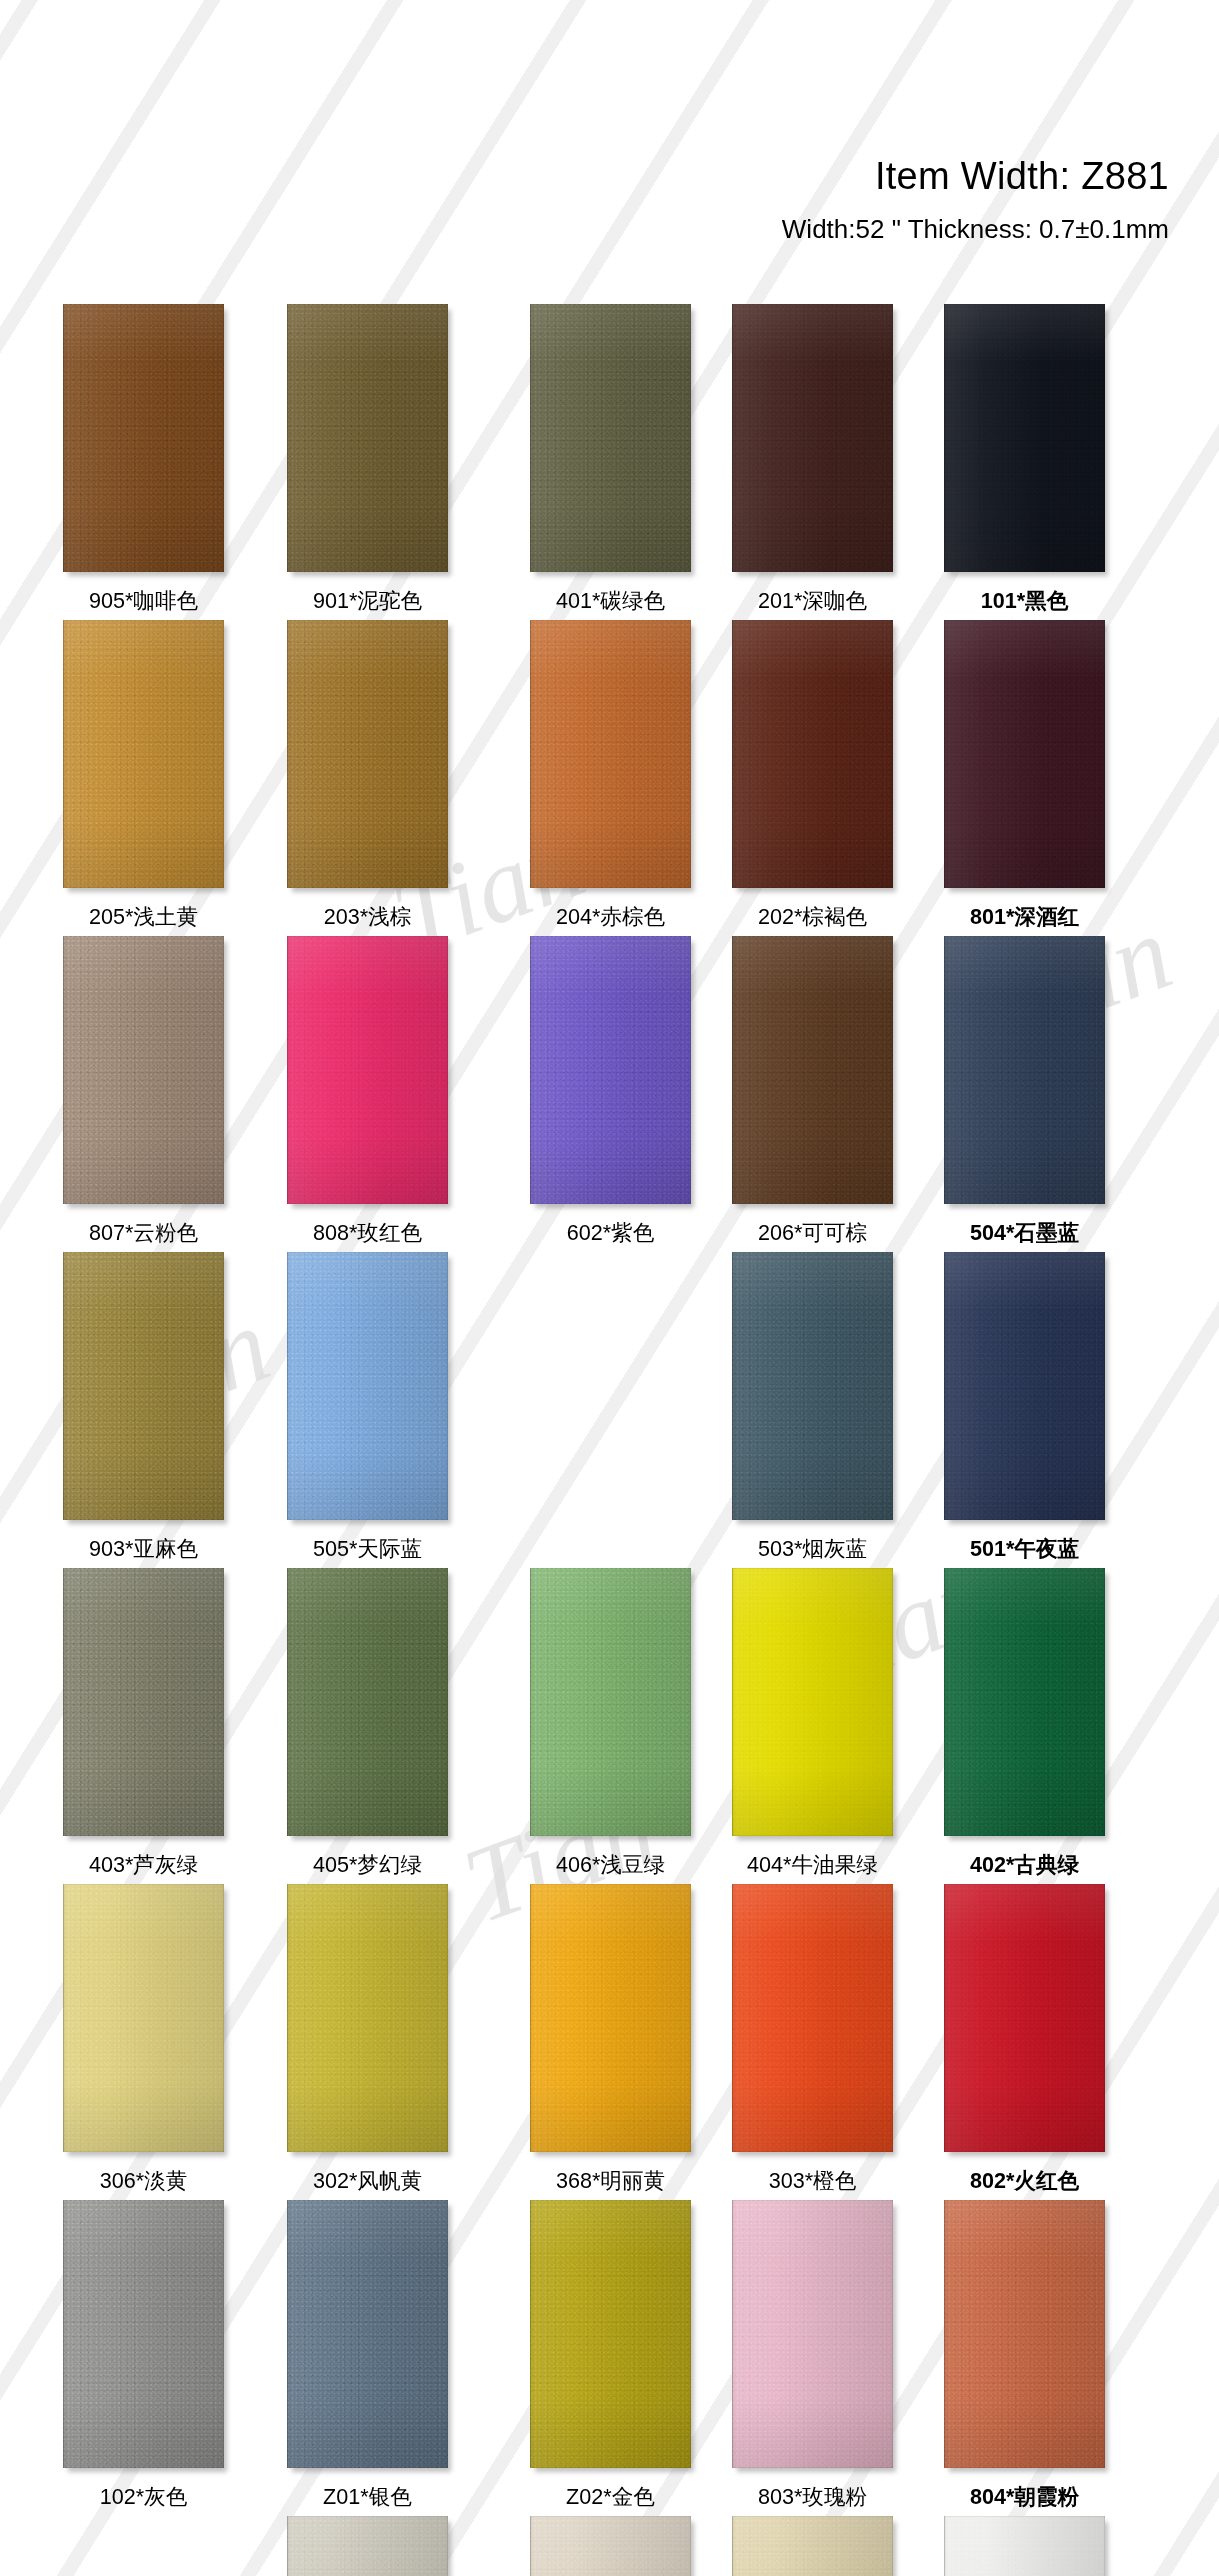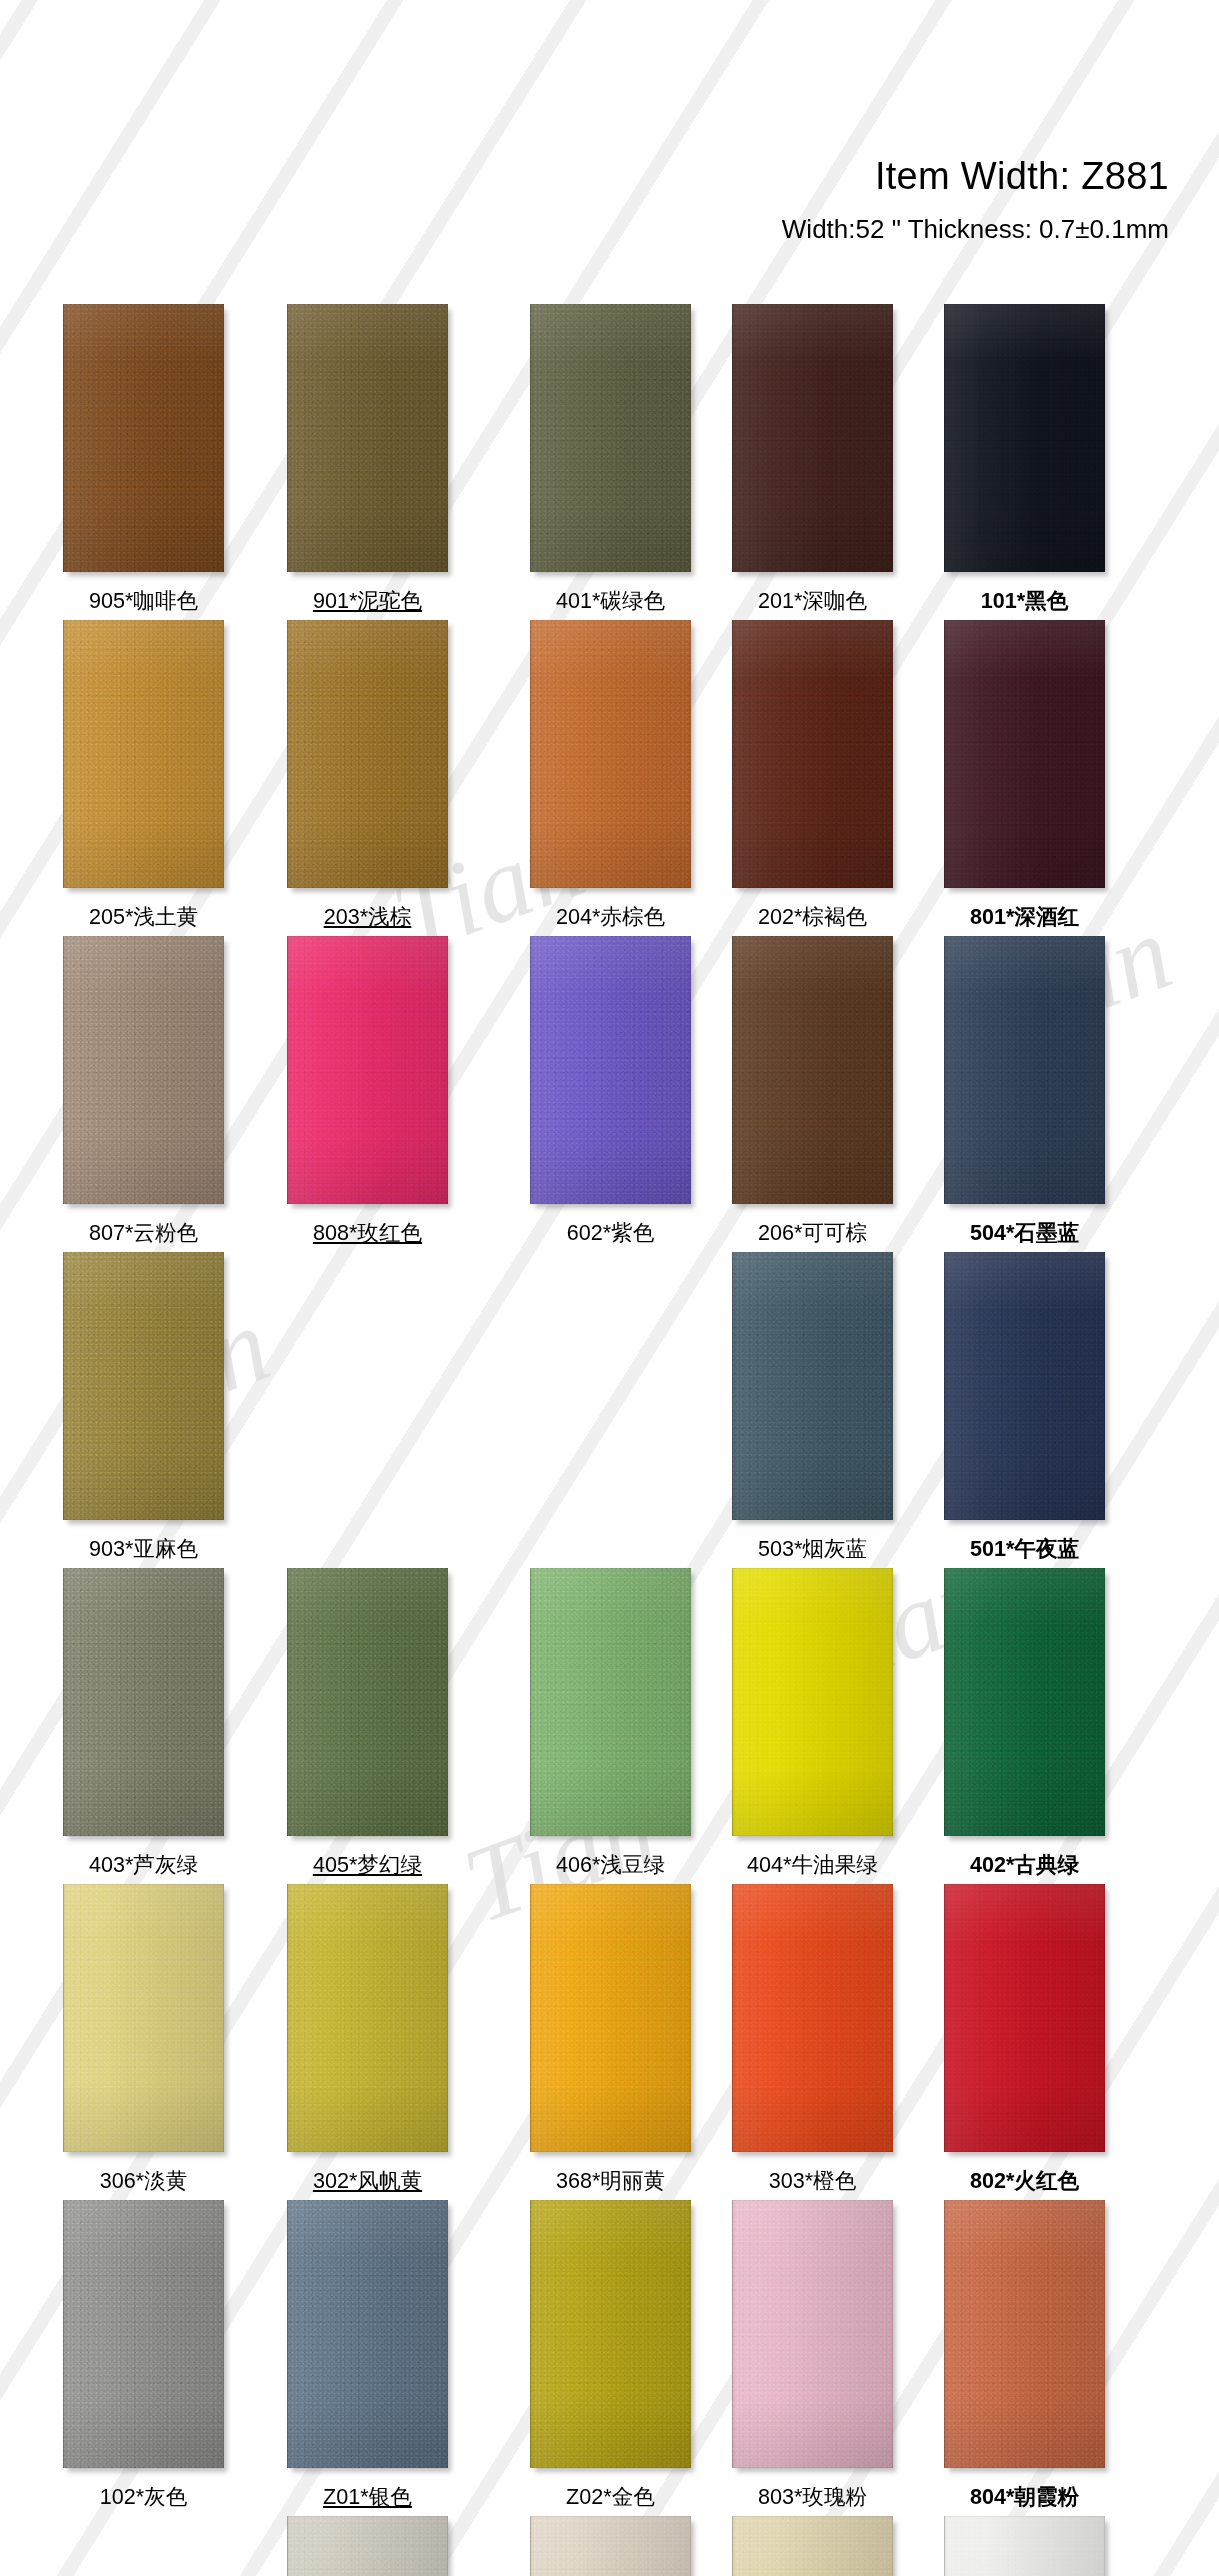--- a/index.html
+++ b/index.html
@@ -37,21 +37,21 @@
   }
   .spec-line{
     font-size:26px;color:#000;margin-top:15.5px;white-space:nowrap;
   }
 
   
   .grid{position:absolute;left:0;top:304px;width:1219px;}
   .row{position:relative;height:316px;}
   .cell{position:absolute;width:161px;}
   .cell.c0{left:63px;}
-  .cell.c1{left:287px;text-decoration:underline;}
+  .cell.c1{left:287px;}
   .cell.c2{left:510px;padding-left:20px;}
   .cell.c3{left:732px;}
   .cell.c4{left:944px;font-weight:bold;}
 
   .swatch{
     position:relative;width:161px;height:268px;
     box-shadow:4.1px 4.6px 4.6px -1px rgba(120,120,120,.45);
     overflow:hidden;
   }
   
@@ -232,20 +232,28 @@
       </div>
       <div class="row">
         <div class="cell c0">
           <div class="swatch" title="903*亚麻色" style="background: rgb(148, 128, 60);">
             <div class="grain"></div>
             <div class="sheen"></div>
             <div class="edge"></div>
           </div>
           <div class="label">903*亚麻色</div>
         </div>
+        <div class="cell c1">
+          <div class="swatch" title="505*天际蓝" style="background: rgb(122, 168, 221);">
+            <div class="grain"></div>
+            <div class="sheen"></div>
+            <div class="edge"></div>
+          </div>
+          <div class="label">505*天际蓝</div>
+        </div>
         <div class="cell c3">
           <div class="swatch" title="503*烟灰蓝" style="background: rgb(63, 87, 99);">
             <div class="grain"></div>
             <div class="sheen"></div>
             <div class="edge"></div>
           </div>
           <div class="label">503*烟灰蓝</div>
         </div>
         <div class="cell c4">
           <div class="swatch" title="501*午夜蓝" style="background: rgb(38, 51, 82);">

